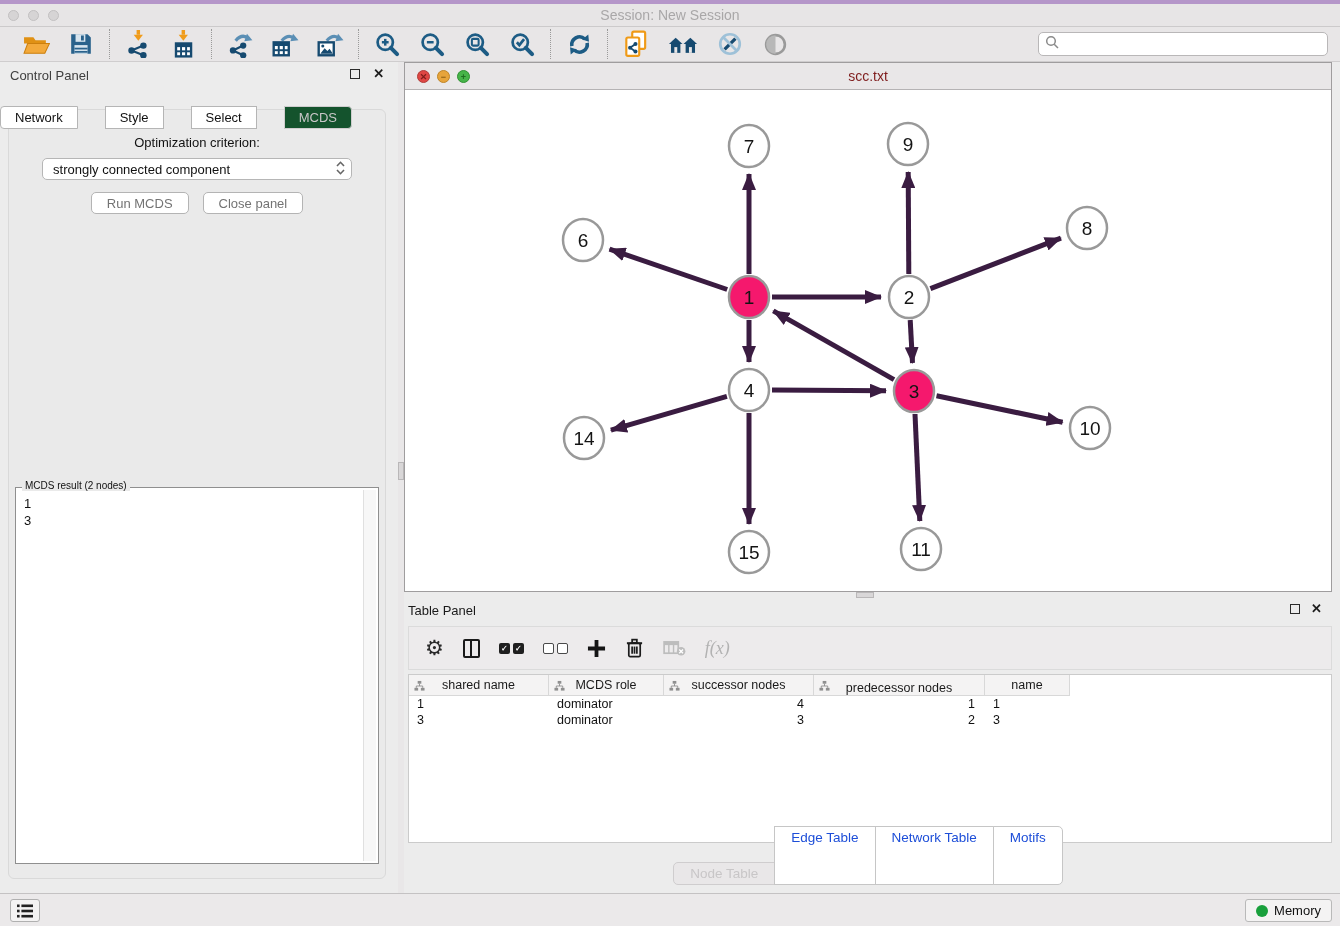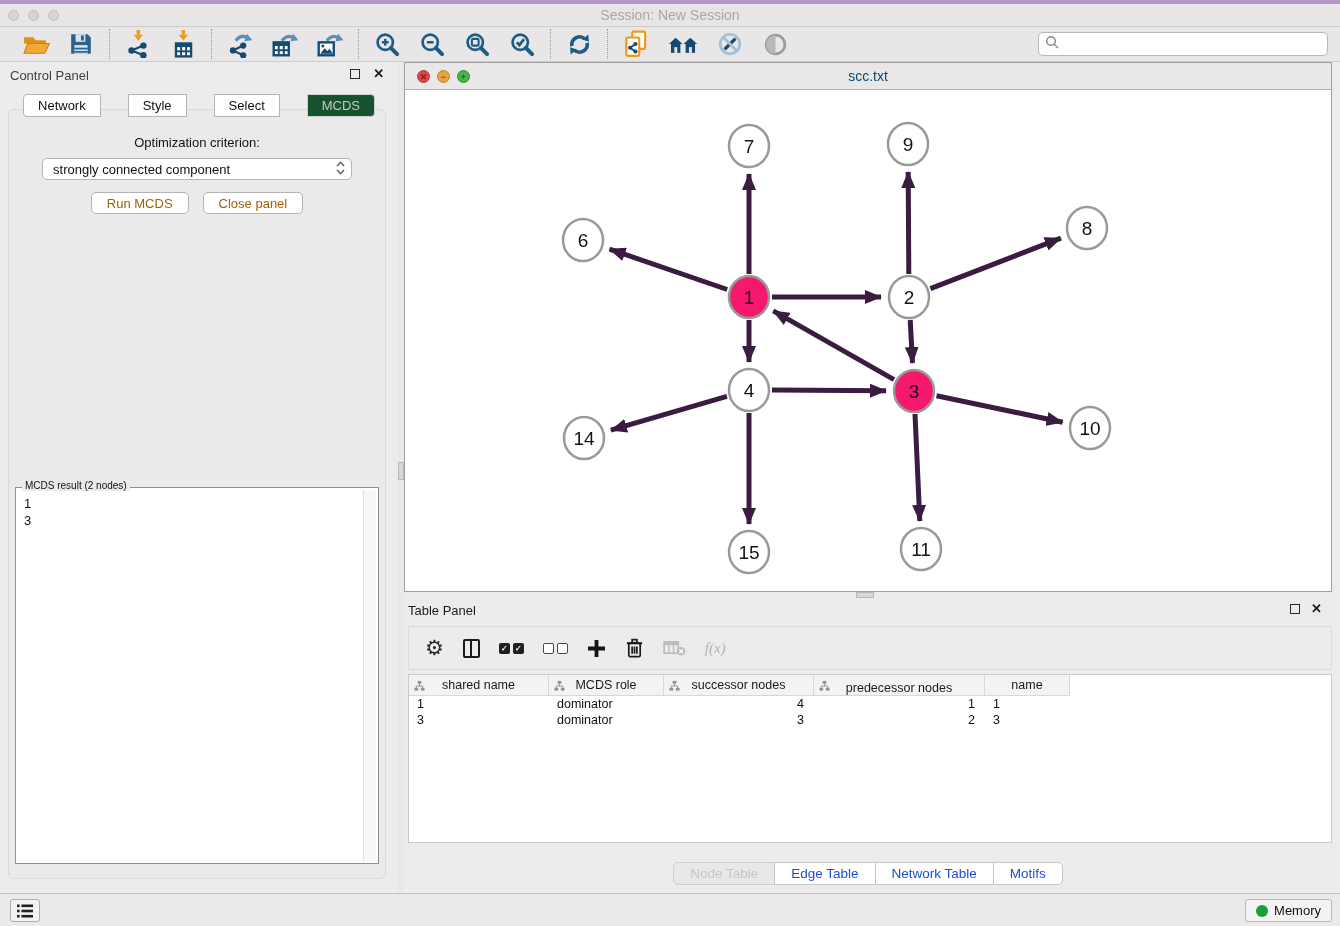--- a/index.html
+++ b/index.html
@@ -22,46 +22,46 @@
 
   
   .main { display:flex; height:831px; }
 
   
   .control-panel { width:402px; position:relative; background:#ececec; }
   .cp-header { height:26px; position:relative; }
   .cp-title { position:absolute; left:10px; top:6px; font-size:13px; color:#404040; }
   .float-btn { position:absolute; top:7px; width:10px; height:10px; border:1.6px solid #2a2a2a; background:transparent; }
   .close-btn { position:absolute; top:4px; font-size:13px; font-weight:bold; color:#1c1c1c; }
-  .cp-tabs { display:flex; justify-content:center; margin-top:6px; position:relative; z-index:2;gap:28px; }
+  .cp-tabs { display:flex; justify-content:flex-start; margin-top:18px; position:relative; z-index:2;gap:28px; }
   .cp-tab { background:#fff; border:1px solid #b5b5b5; color:#111; font-size:13px; padding:3px 14px; margin-left:-1px; cursor:default; }
   .cp-tab:first-child { border-radius:4px 0 0 4px; margin-left:0; }
   .cp-tab-active { background:#14532d; color:#c9c7c8; border:1px solid #cfcdce; border-radius:0 4px 4px 0; }
   .cp-body { position:absolute; left:8px; right:12px; top:47px; bottom:14px; background:#eaeaea; border:1px solid #d9d9d9; border-radius:6px; }
   .opt-label { text-align:center; margin-top:25px; font-size:13px; color:#111; }
   .criterion-select { width:310px; height:22px; margin:8px auto 0; background:#fff; border:1px solid #b6b6b6; border-radius:5px; display:flex; align-items:center; padding:0 4px 0 10px; font-size:13px; color:#111; }
   .criterion-select .stepper { margin-left:auto; }
   .btn-row { display:flex; justify-content:center; gap:14px; margin-top:12px; }
-  .panel-btn { background:#fff; border:1px solid #b4b4b4; border-radius:5px; font-size:13px; color:#a16207; padding:2px 15px; height:22px; font-family:"Liberation Sans",sans-serif; }
+  .panel-btn { background:#fff; border:1px solid #b4b4b4; border-radius:5px; font-size:13px; color:#737373; padding:2px 15px; height:22px; font-family:"Liberation Sans",sans-serif; }
   .result-group { position:absolute; left:6px; right:6px; top:377px; height:377px; background:#fff; border:1px solid #8f8f8f; }
   .result-legend { position:absolute; top:-8px; left:6px; background:#eaeaea; padding:0 3px; font-size:10px; color:#111; }
   .result-list { position:absolute; left:1px; top:3px; right:16px; bottom:1px; padding:4px 7px; font-size:13px; color:#111; line-height:17px; overflow:hidden; }
   .result-scrollbar { position:absolute; top:2px; bottom:2px; right:2px; width:13px; background:#f7f7f7; border-left:1px solid #e0e0e0; }
 
   
   .v-split { width:6px; background:#e9e7e8; position:relative; }
   .v-split .knob { position:absolute; top:400px; left:0; width:6px; height:18px; background:#d9d7d8; border:1px solid #b9b7b8; }
 
   
   .right-col { flex:1; display:flex; flex-direction:column; padding-right:8px; }
 
   
   .network-window { height:530px; border:1px solid #9f9d9e; background:#fff; display:flex; flex-direction:column; }
   .nw-titlebar { height:27px; background:#e9e7e8; border-bottom:1px solid #b5b3b4; position:relative; flex:none; }
-  .nw-title { position:absolute; left:0; right:0; top:5px; text-align:center; font-size:14px; color:#0c4a6e; }
+  .nw-title { position:absolute; left:0; right:0; top:5px; text-align:center; font-size:14px; color:#7f1d1d; }
   .traffic { position:absolute; top:7px; width:13px; height:13px; border-radius:50%; font-size:9px; font-weight:bold; line-height:12px; text-align:center; }
   .traffic.red { background:#df4744; border:1px solid #b13c39; color:#7e1d1b; }
   .traffic.yellow { background:#e7a43b; border:1px solid #c08527; color:#8a5d12; }
   .traffic.green { background:#46b449; border:1px solid #2f9132; color:#1d6e20; }
   .nw-canvas { flex:1; position:relative; background:#fff; }
   .nw-canvas svg { display:block; }
 
   
   .h-split { height:6px; background:#ececec; position:relative; }
   .h-split .knob { position:absolute; left:452px; top:0; width:18px; height:6px; background:#d9d7d8; border:1px solid #b9b7b8; }
@@ -72,34 +72,34 @@
   .tp-title { position:absolute; left:4px; top:5px; font-size:13px; color:#1a1a1a; }
   .tp-toolbar { position:absolute; left:4px; right:0; top:28px; height:44px; background:#edebec; border:1px solid #dbdbdb; display:flex; align-items:center; gap:19px; padding:0 16px; }
   .tp-icon { display:flex; align-items:center; justify-content:center; height:26px; }
   .gear-glyph { font-size:21px; color:#2a2a2a; font-family:"DejaVu Sans",sans-serif; line-height:22px; }
   .cols-glyph { width:17px; height:19px; border:2.4px solid #1a1a1a; border-radius:2px; position:relative; }
   .cols-glyph::after { content:""; position:absolute; left:50%; top:0; bottom:0; width:2px; background:#1a1a1a; transform:translateX(-50%); }
   .chk { width:11px; height:11px; border-radius:2px; display:inline-flex; align-items:center; justify-content:center; }
   .chk.on { background:#1f1f1f; color:#fff; font-size:8px; font-weight:bold; }
   .chk.off { background:#fff; border:1.7px solid #4a4a4a; }
   .chk + .chk { margin-left:3px; }
-  .fx-glyph { font-family:"Liberation Serif",serif; font-style:italic; font-size:15px; color:#b2b2b2; }
+  .fx-glyph { font-family:"Liberation Serif",serif; font-style:italic; font-size:18px; color:#b2b2b2; }
   .tp-table { position:absolute; left:4px; right:0; top:76px; bottom:50px; background:#fff; border:1px solid #cbcbcb; overflow:hidden; }
   .thead { display:flex; height:21px; }
   .th { position:relative; background:#f4f3f3; border-right:1px solid #d8d8d8; border-bottom:1px solid #d8d8d8; display:flex; align-items:center; justify-content:center; font-size:12.5px; color:#1a1a1a; }
   .th .tree-ic { position:absolute; left:5px; top:5px; }
   .tr { display:flex; height:16px; align-items:center; }
   .td { font-size:12.5px; color:#111; overflow:hidden; white-space:nowrap; }
   .td.left { padding-left:8px; text-align:left; }
   .td.right { padding-right:10px; text-align:right; }
   .tp-tabs { position:absolute; left:0; right:0; bottom:8px; display:flex; justify-content:center; }
   .tp-tab { background:#fff; border:1px solid #c6c6c6; color:#1d4ed8; font-size:13.5px; padding:3px 16px; margin-left:-1px; cursor:default; }
   .tp-tab:first-child { border-radius:5px 0 0 5px; margin-left:0; }
   .tp-tab:last-child { border-radius:0 5px 5px 0; }
-  .tp-tab-active { background:#e9e7e8; color:#c8c6c7; border-color:#cfcdce; }
+  .tp-tab-active { background:#e9e7e8; color:#c8c6c7; border-color:#cfcdce;margin-top:36px; }
 
   
   .statusbar { height:33px; background:#ebe9ea; border-top:1px solid #c4c2c3; position:relative; }
   .sb-left-btn { position:absolute; left:10px; top:5px; width:30px; height:23px; background:#f4f3f3; border:1px solid #b0b0b0; border-radius:3px; display:flex; align-items:center; justify-content:center; }
   .memory-btn { position:absolute; right:8px; top:5px; height:23px; background:#f4f3f3; border:1px solid #b9b9b9; border-radius:3px; display:flex; align-items:center; gap:6px; padding:0 10px; font-size:13px; color:#111; }
   .memory-dot { width:12px; height:12px; border-radius:50%; background:#19a03c; }
 </style>
 </head>
 <body>
 

